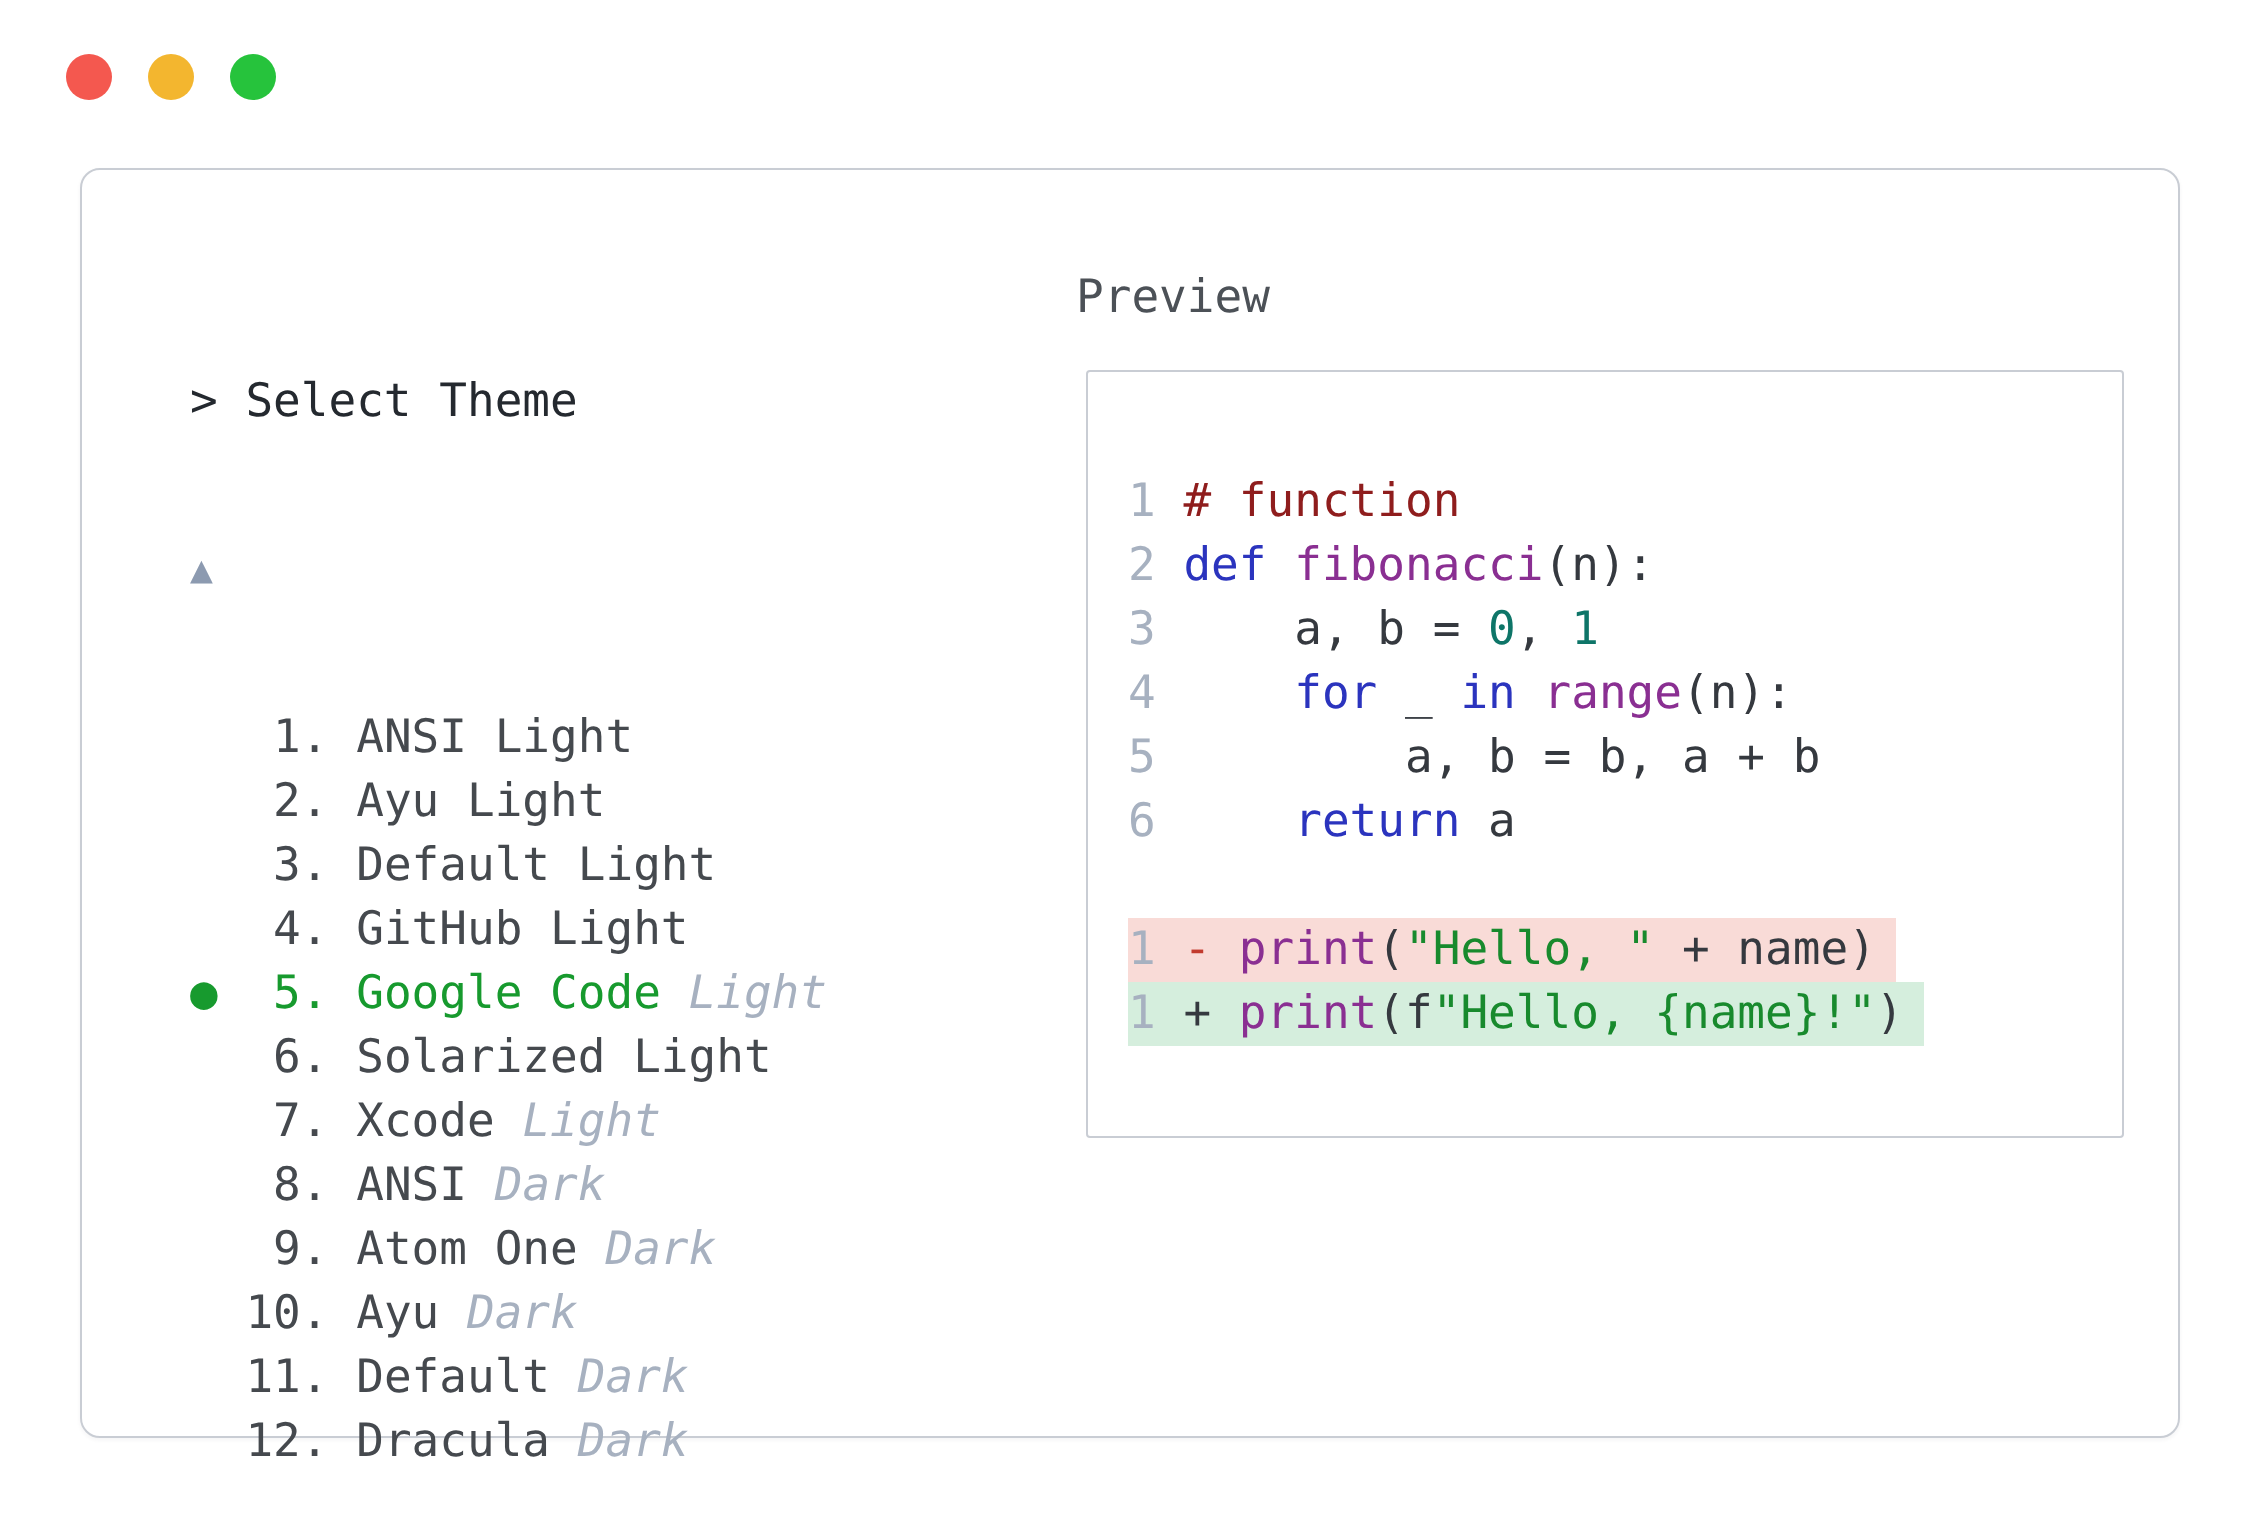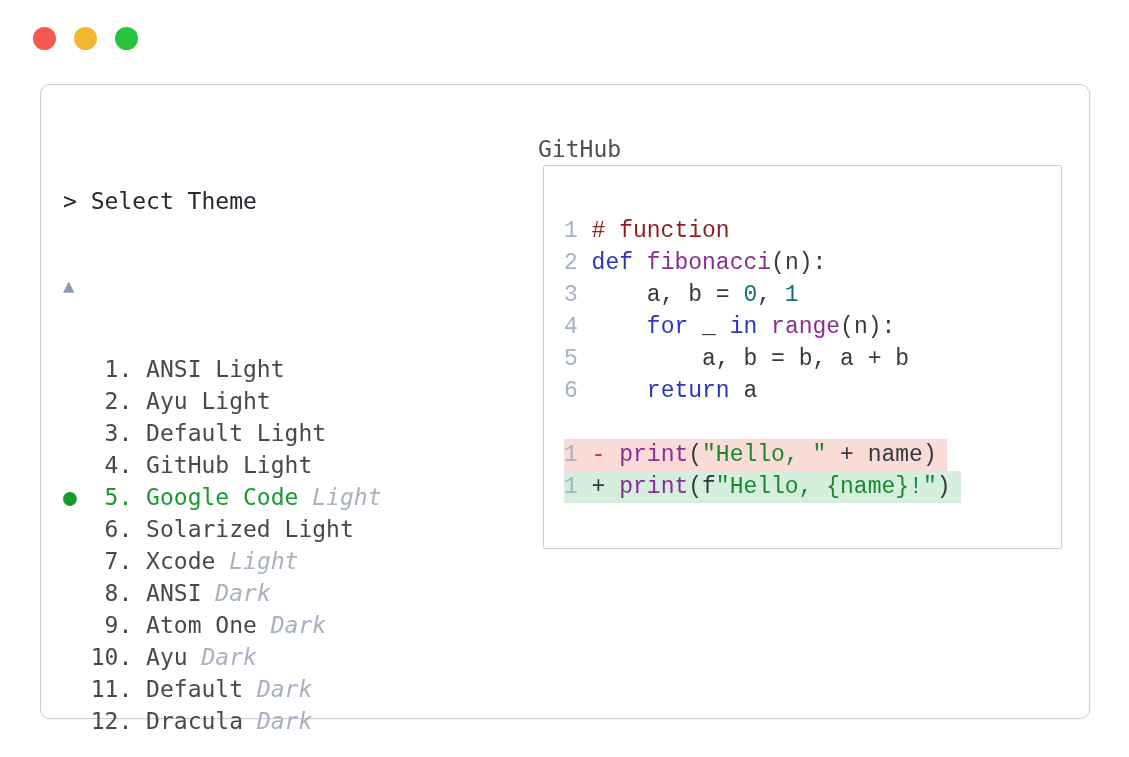--- a/index.html
+++ b/index.html
@@ -15,34 +15,34 @@
   .light.yellow{background:var(--traffic-yellow);}
   .light.green{background:var(--traffic-green);}
 
   
   .panel{
     position:absolute;left:40px;top:84px;width:1048px;height:633px;
     border:1.5px solid var(--panel-border);border-radius:10px;background:#fff;
     box-shadow:0 1px 2px rgba(30,40,60,0.05);
   }
   .left-col{position:absolute;left:22px;top:48px;white-space:pre;}
-  .line{height:32px;line-height:32px;white-space:pre;}
+  .line{height:32px;line-height:32px;white-space:pre;margin-left:32px;}
   .prompt{color:var(--text-dark);}
   .arrow-up{color:var(--arrow-up);font-size:19px;}
 
   .item .marker{color:var(--selected-green);}
   .item .num,.item .name{color:var(--list-text);}
   .item.selected .num,.item.selected .name{color:var(--selected-green);}
   .item .variant{color:var(--muted);font-style:italic;}
 
   
   .preview-label{position:absolute;left:497px;top:48px;height:32px;line-height:32px;color:var(--preview-label);}
   .preview-box{
-    position:absolute;left:502px;top:80px;width:517px;height:382px;
-    border:1.5px solid var(--panel-border);border-radius:2px;background:#fff;font-family:Liberation Mono, monospace;
+    position:absolute;left:502px;top:100px;width:517px;height:382px;
+    border:1.5px solid var(--panel-border);border-radius:2px;background:#fff;
   }
   .code{position:absolute;left:20px;top:49px;white-space:pre;}
   .code-line{height:32px;line-height:32px;white-space:pre;}
   .band{display:inline-block;height:32px;line-height:32px;}
   .band.del{background:var(--diff-del-bg);padding-right:10px;}
   .band.add{background:var(--diff-add-bg);padding-right:10px;}
   .lnum{color:var(--line-number);}
   .tok-plain{color:var(--code-plain);}
   .tok-comment{color:var(--code-comment);}
   .tok-kw{color:var(--code-keyword);}
@@ -64,19 +64,19 @@
 
   <div class="left-col">
     <div class="line prompt">&gt; Select Theme</div>
     <div class="line arrow-up">▲</div>
     <div id="theme-list"><div class="line item"><span class="marker">  </span><span class="num"> 1.</span><span class="name"> ANSI Light</span></div><div class="line item"><span class="marker">  </span><span class="num"> 2.</span><span class="name"> Ayu Light</span></div><div class="line item"><span class="marker">  </span><span class="num"> 3.</span><span class="name"> Default Light</span></div><div class="line item"><span class="marker">  </span><span class="num"> 4.</span><span class="name"> GitHub Light</span></div><div class="line item selected"><span class="marker">● </span><span class="num"> 5.</span><span class="name"> Google Code</span><span class="variant"> Light</span></div><div class="line item"><span class="marker">  </span><span class="num"> 6.</span><span class="name"> Solarized Light</span></div><div class="line item"><span class="marker">  </span><span class="num"> 7.</span><span class="name"> Xcode</span><span class="variant"> Light</span></div><div class="line item"><span class="marker">  </span><span class="num"> 8.</span><span class="name"> ANSI</span><span class="variant"> Dark</span></div><div class="line item"><span class="marker">  </span><span class="num"> 9.</span><span class="name"> Atom One</span><span class="variant"> Dark</span></div><div class="line item"><span class="marker">  </span><span class="num">10.</span><span class="name"> Ayu</span><span class="variant"> Dark</span></div><div class="line item"><span class="marker">  </span><span class="num">11.</span><span class="name"> Default</span><span class="variant"> Dark</span></div><div class="line item"><span class="marker">  </span><span class="num">12.</span><span class="name"> Dracula</span><span class="variant"> Dark</span></div></div>
     
     
     
   </div>
 
-  <div class="preview-label">GitHub</div>
+  <div class="preview-label">Preview</div>
 
   <div class="preview-box">
     <div class="code" id="code-block"><div class="code-line"><span class="band"><span class="lnum">1 </span><span class="tok-comment"># function</span></span></div><div class="code-line"><span class="band"><span class="lnum">2 </span><span class="tok-kw">def</span><span class="tok-plain"> </span><span class="tok-fn">fibonacci</span><span class="tok-plain">(n):</span></span></div><div class="code-line"><span class="band"><span class="lnum">3 </span><span class="tok-plain">    a, b = </span><span class="tok-num">0</span><span class="tok-plain">, </span><span class="tok-num">1</span></span></div><div class="code-line"><span class="band"><span class="lnum">4 </span><span class="tok-plain">    </span><span class="tok-kw">for</span><span class="tok-plain"> _ </span><span class="tok-kw">in</span><span class="tok-plain"> </span><span class="tok-fn">range</span><span class="tok-plain">(n):</span></span></div><div class="code-line"><span class="band"><span class="lnum">5 </span><span class="tok-plain">        a, b = b, a + b</span></span></div><div class="code-line"><span class="band"><span class="lnum">6 </span><span class="tok-plain">    </span><span class="tok-kw">return</span><span class="tok-plain"> a</span></span></div><div class="code-line"><span class="band"></span></div><div class="code-line"><span class="band del"><span class="lnum">1 </span><span class="tok-del">- </span><span class="tok-fn">print</span><span class="tok-plain">(</span><span class="tok-str">"Hello, "</span><span class="tok-plain"> + name)</span></span></div><div class="code-line"><span class="band add"><span class="lnum">1 </span><span class="tok-plain">+ </span><span class="tok-fn">print</span><span class="tok-plain">(f</span><span class="tok-str">"Hello, {name}!"</span><span class="tok-plain">)</span></span></div></div>
   </div>
 
 </div>
 
 </body></html>

